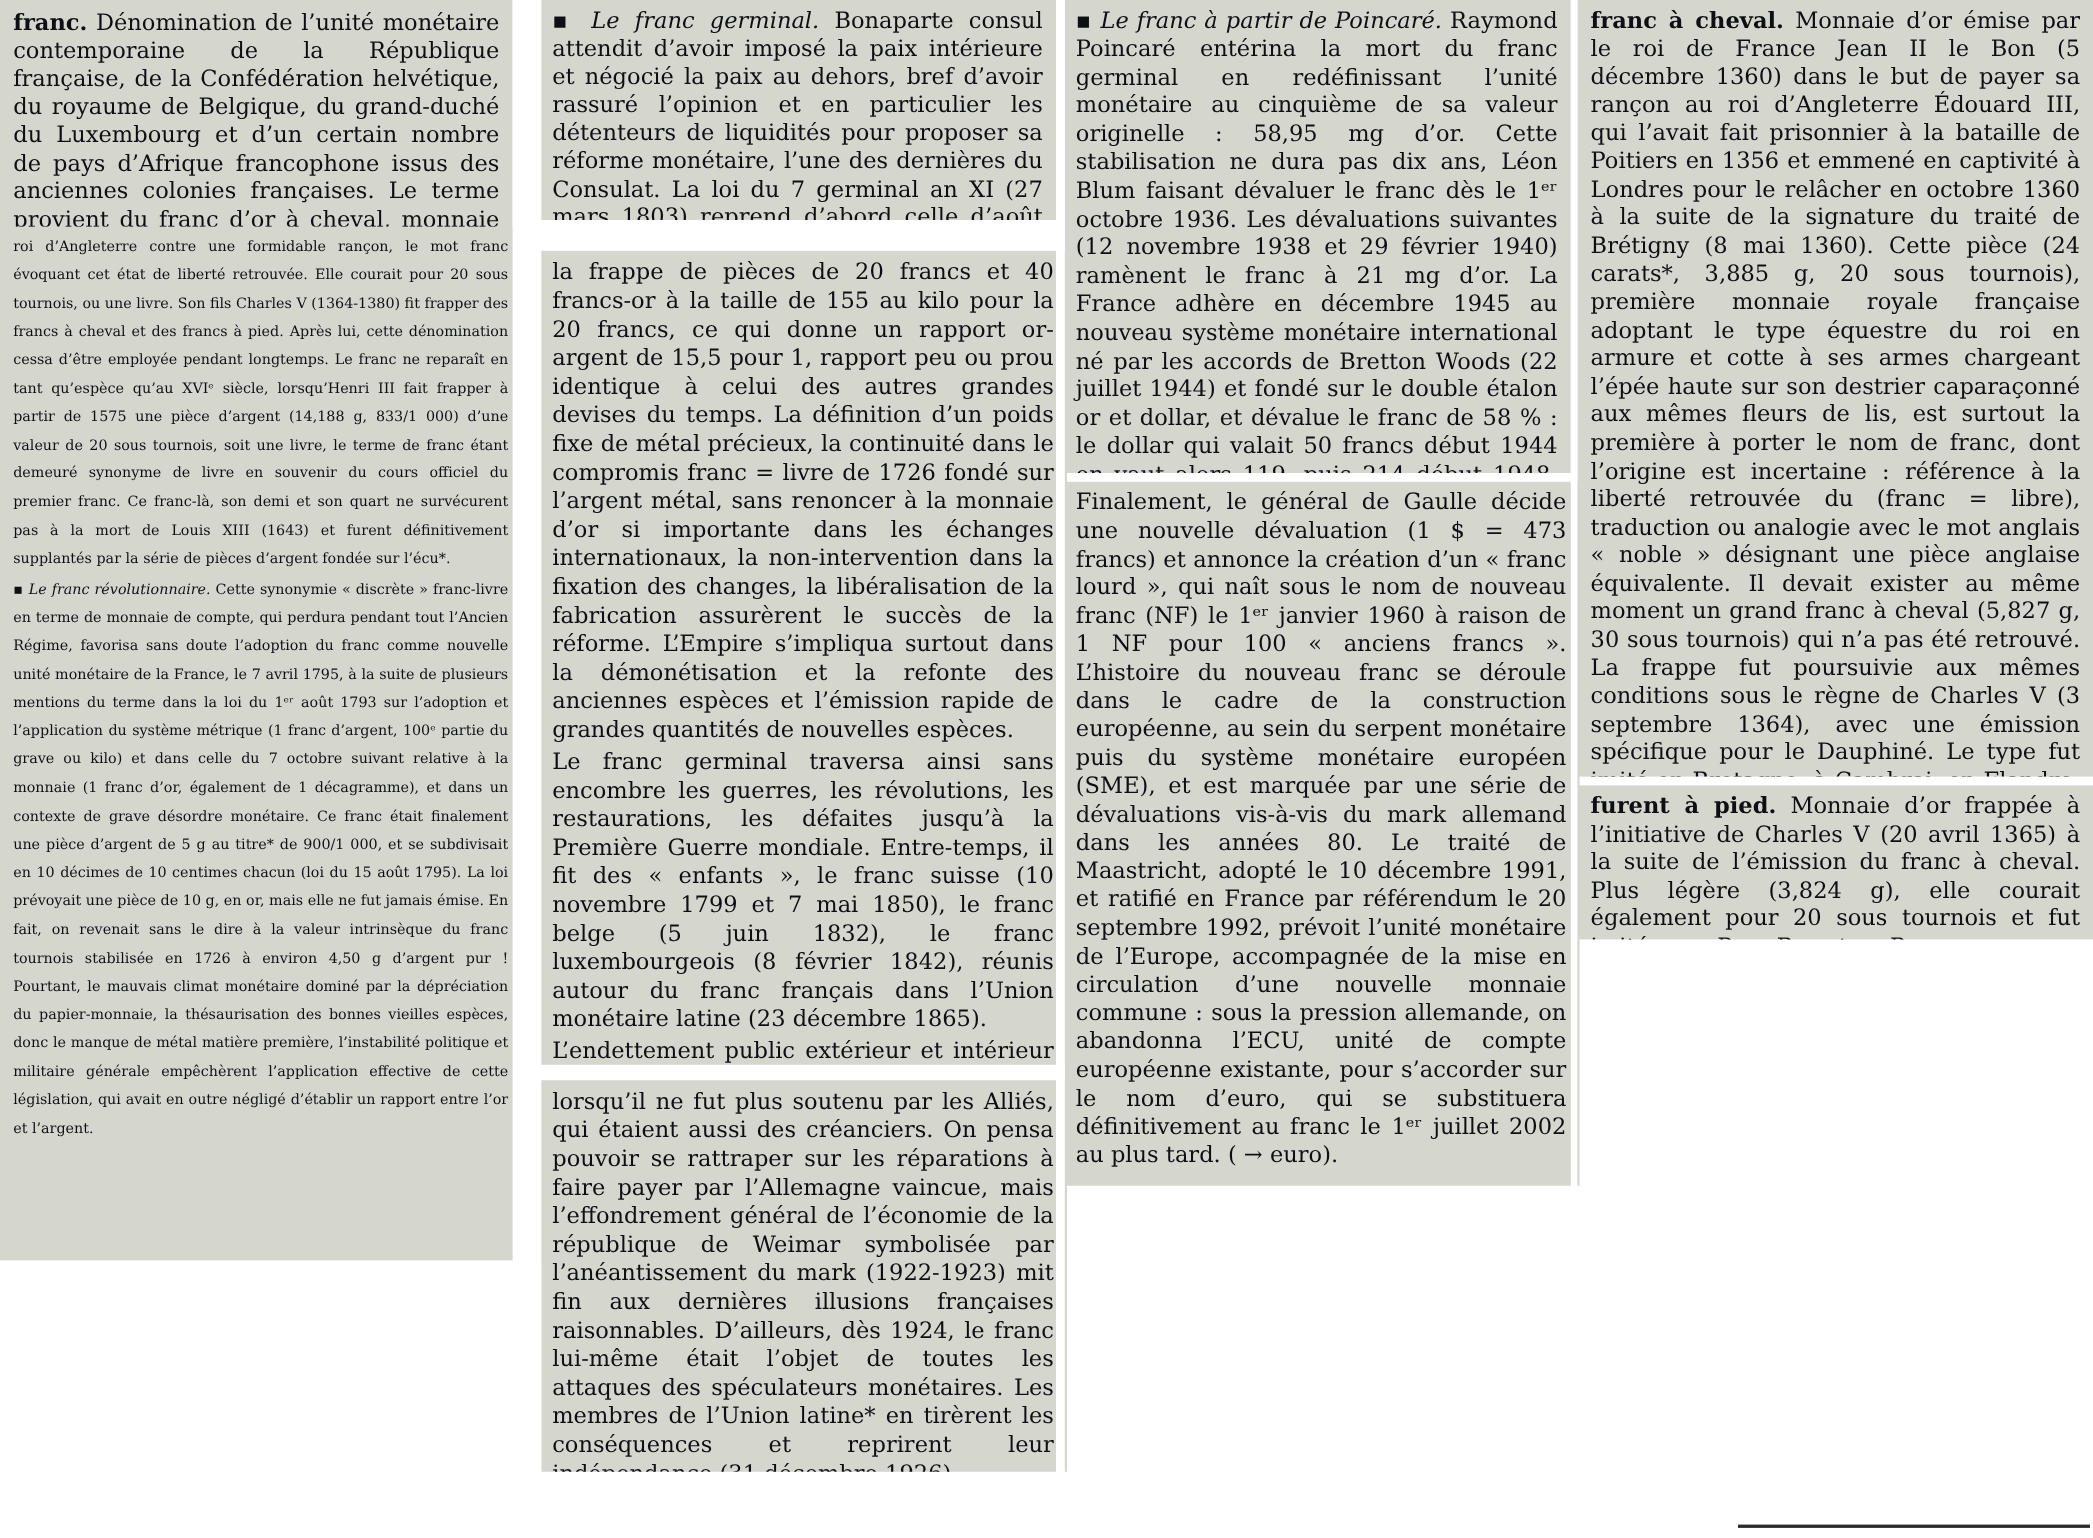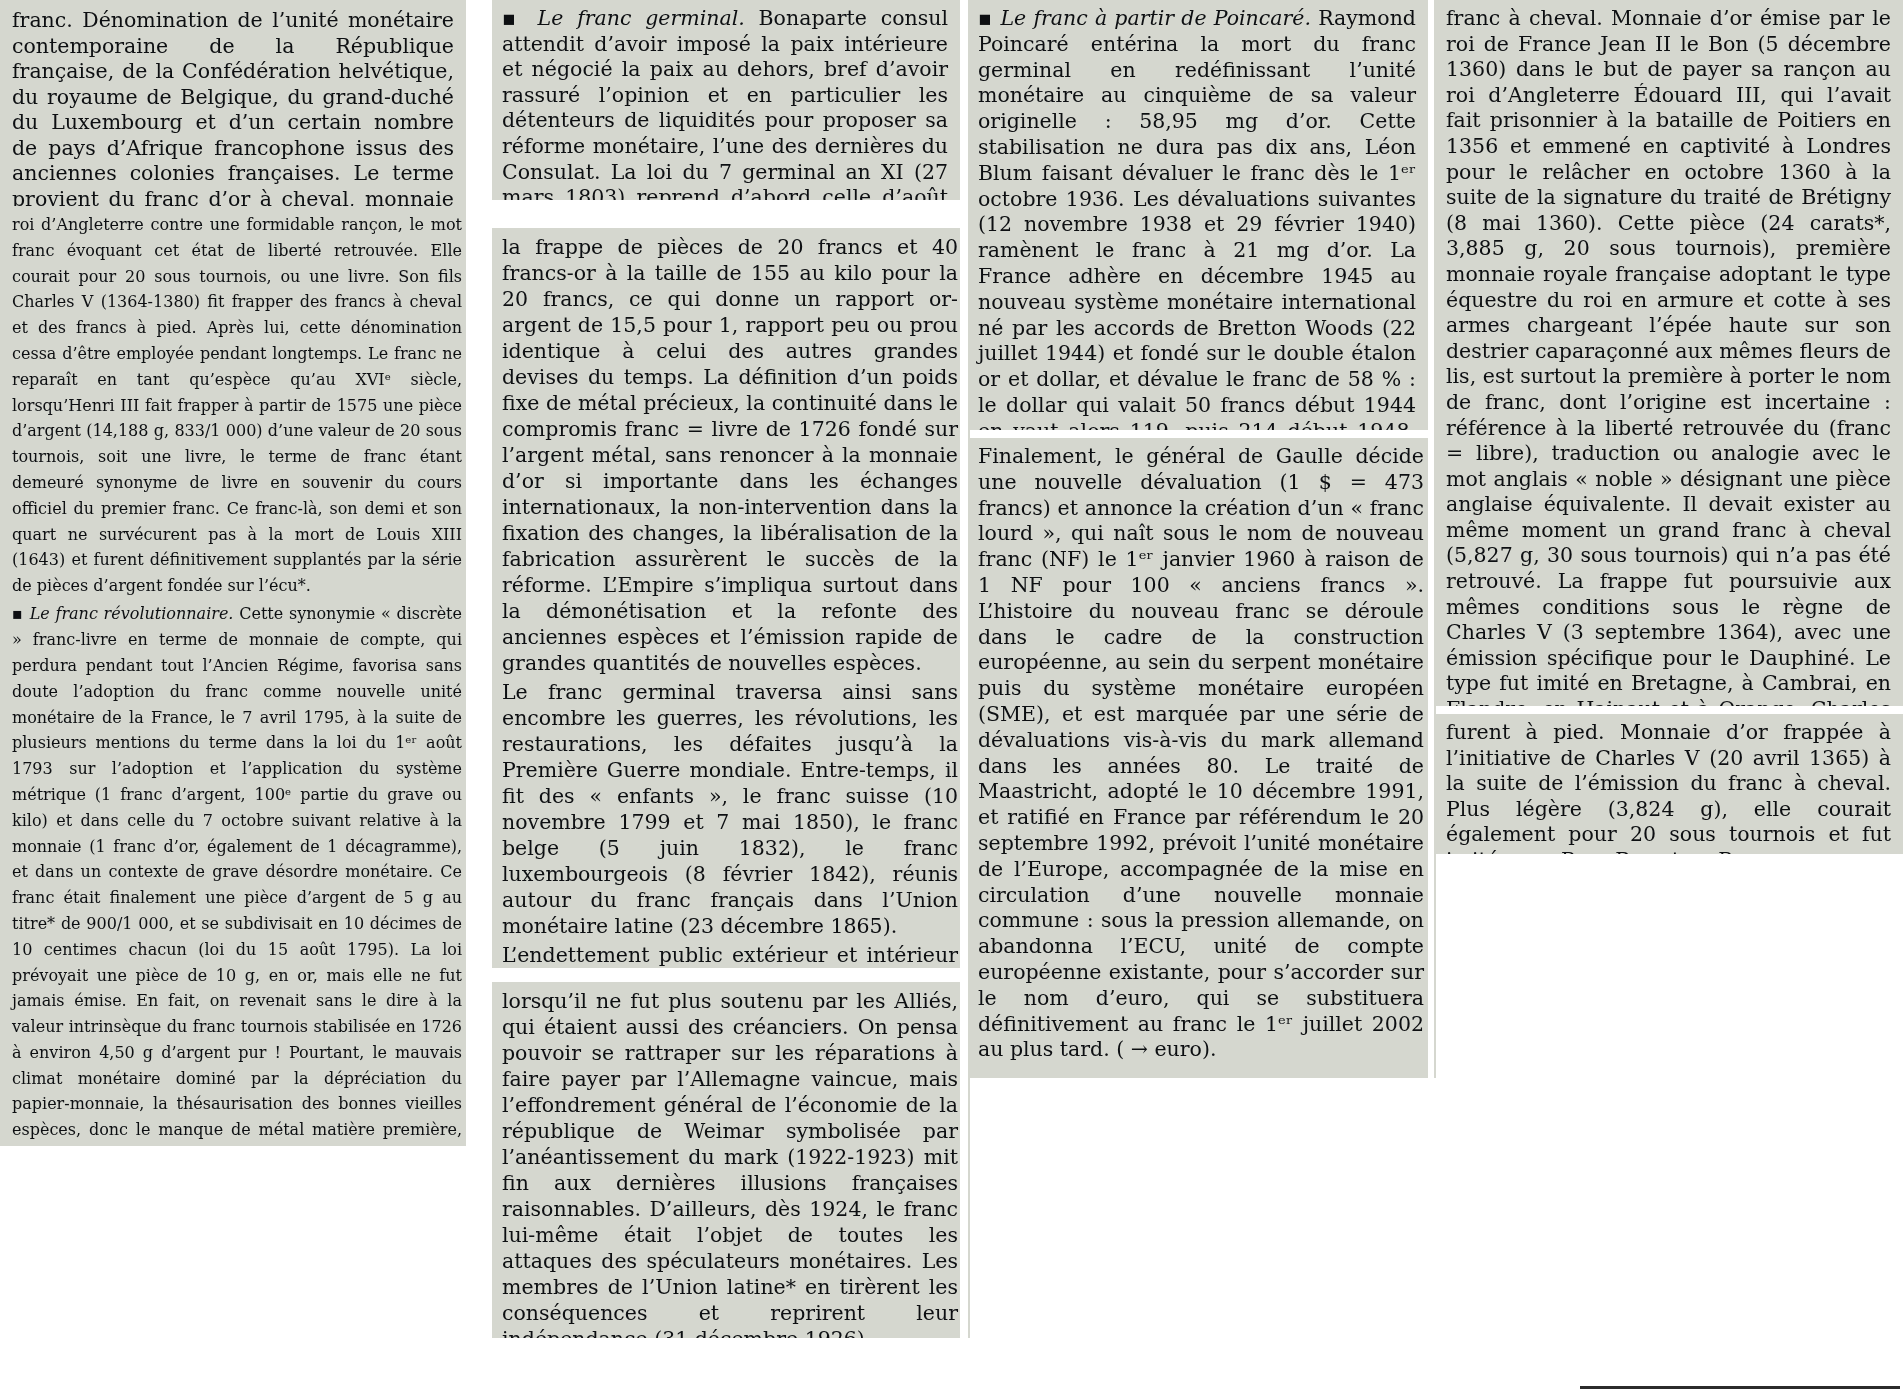--- a/index.html
+++ b/index.html
@@ -32,36 +32,36 @@
   .col-text {
     font-family: "DejaVu Serif", serif;
     text-align: justify;
     hyphens: auto;
     -webkit-hyphens: auto;
   }
   p {
     margin: 0 0 0.15em 0;
   }
   .entry-head {
-    font-weight: normal;
+    font-weight: bold;
     margin-top: 16px;
   }
   .bullet-head {
     font-weight: normal;
     font-style: italic;
   }
   .sq::before {
     content: "\25AA\00A0";
     font-style: normal;
     font-weight: bold;
   }
 
   
   #c1a { left: 0px;   top: 0px;    width: 466px; height: 210px; padding: 8px 12px 0 12px; font-size: 20.5px; line-height: 25.5px; }
-  #c1b { left: 0px;   top: 206px;  width: 476px; height: 940px; padding: 6px 14px 0 12px; font-size: 16px; line-height: 25.8px; }
+  #c1b { left: 0px;   top: 206px;  width: 476px; height: 940px; padding: 6px 14px 0 12px; font-size: 13px; line-height: 25.8px; }
 
   #c2a { left: 492px; top: 0px;    width: 468px; height: 200px; padding: 6px 12px 0 10px; font-size: 20.5px; line-height: 25.6px; }
   #c2b { left: 492px; top: 228px;  width: 478px; height: 740px; padding: 6px 12px 0 10px; font-size: 20.5px; line-height: 26px; }
   #c2c { left: 492px; top: 982px;  width: 478px; height: 356px; padding: 6px 12px 0 10px; font-size: 20.5px; line-height: 26px; }
 
   #c3a { left: 968px; top: 0px;    width: 460px; height: 430px; padding: 6px 12px 0 10px; font-size: 20.5px; line-height: 25.8px; }
   #c3b { left: 968px; top: 438px;  width: 468px; height: 640px; padding: 6px 12px 0 10px; font-size: 20.5px; line-height: 25.8px; }
 
   #c4a { left: 1434px; top: 0px;   width: 469px; height: 706px; padding: 6px 12px 0 12px; font-size: 20.5px; line-height: 25.6px; }
   #c4b { left: 1434px; top: 714px; width: 469px; height: 140px; padding: 6px 12px 0 12px; font-size: 20.5px; line-height: 25.6px; }

